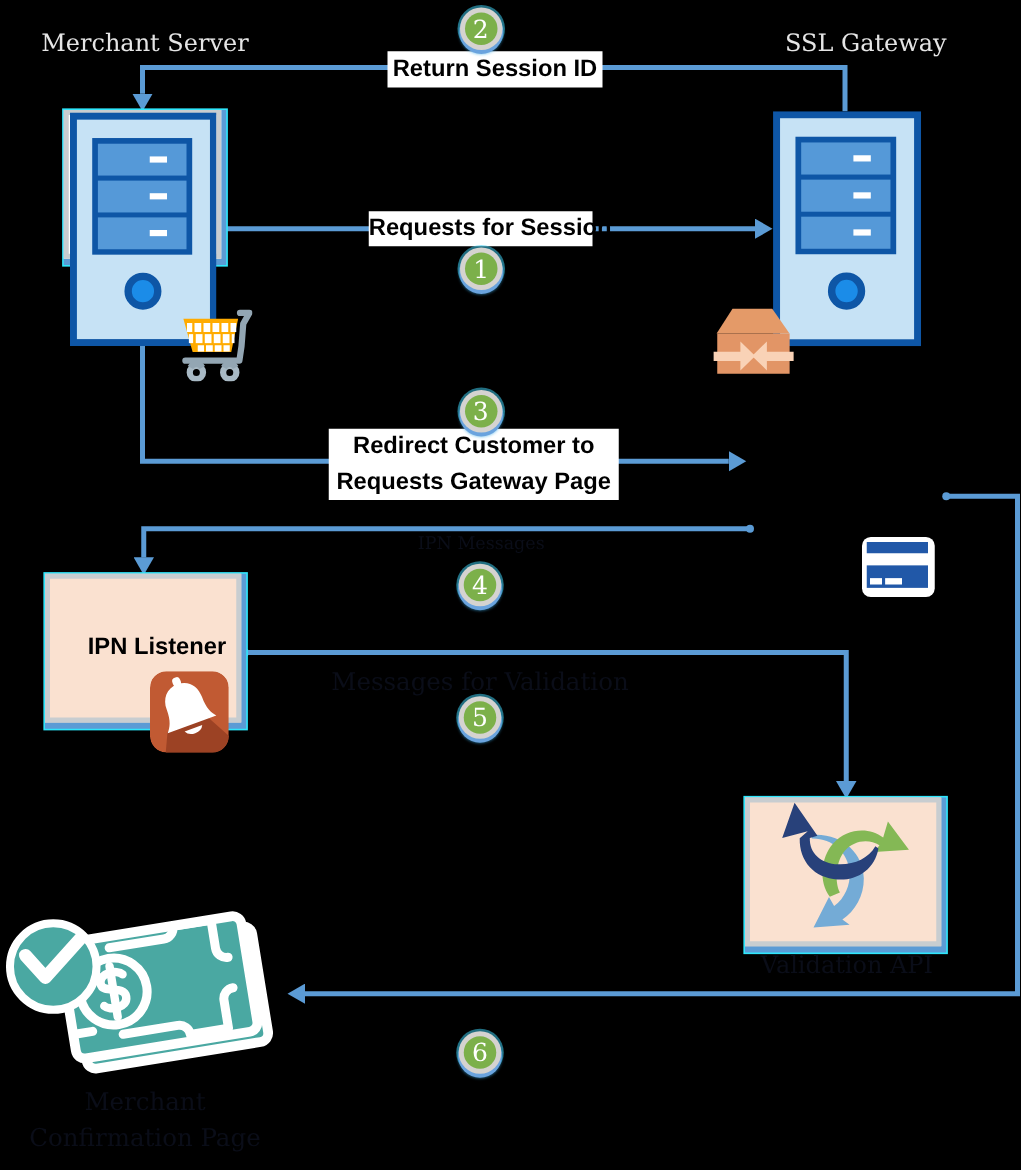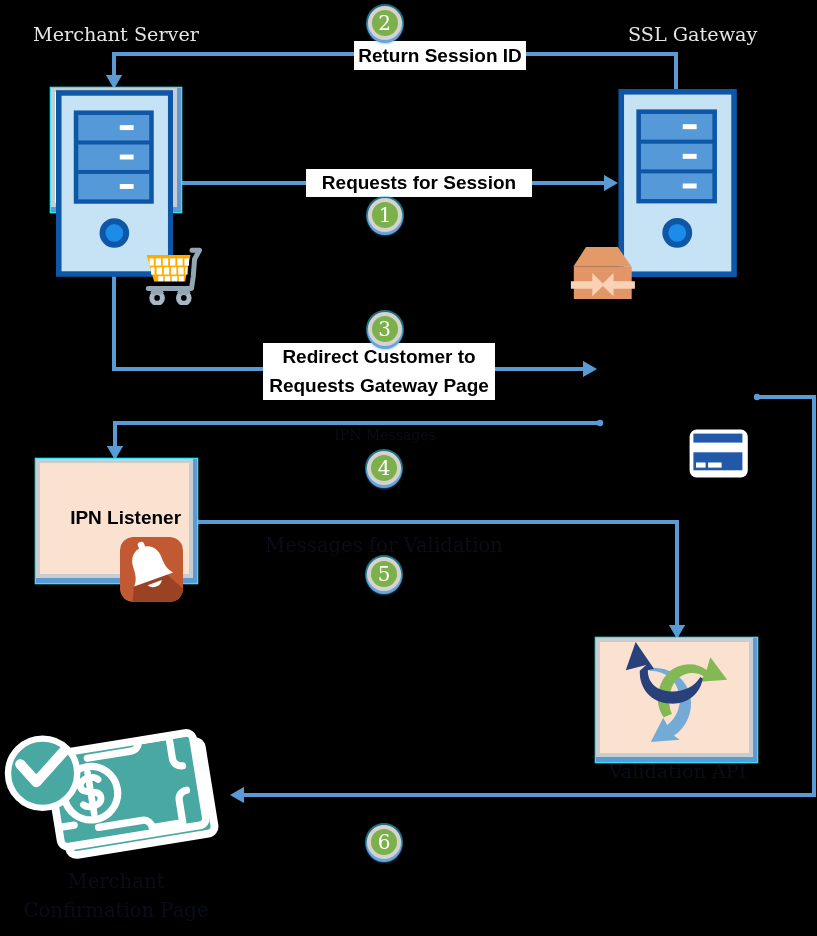--- a/index.html
+++ b/index.html
@@ -227,22 +227,22 @@
       <path d="M95 66 c-3.5 -4.5 -18 -4.5 -18 4.5 c0 8.5 18 3.5 18 13 c0 9 -14.5 9 -18 4.5" fill="none" stroke="#fff" stroke-width="6.5" stroke-linecap="round"></path>
       <line x1="86" y1="58" x2="86" y2="98" stroke="#fff" stroke-width="6.5" stroke-linecap="round"></line>
     </g>
 
     <circle cx="39.2" cy="64.3" r="33.6" fill="#4aa8a2" stroke="#fff" stroke-width="6.2"></circle>
     <path d="M17.6 55.6 L33.1 72.8 L61.0 41.7" fill="none" stroke="#fff" stroke-width="10" stroke-linecap="round" stroke-linejoin="round"></path>
   </svg>
 
   <div class="dlabel" style="left:0px;top:867px;width:232px;line-height:29px;"><div>Merchant</div><div>Confirmation Page</div></div>
 
-  <div class="wlabel" style="left:310px;top:41px;width:172px;height:29px;line-height:29px;margin-left:44px;">Return Session ID</div>
-  <div class="wlabel" style="left:306px;top:169px;width:226px;height:28px;line-height:28px;">Requests for Session</div>
+  <div class="wlabel" style="left:310px;top:41px;width:172px;height:29px;line-height:29px;">Return Session ID</div>
+  <div class="wlabel" style="left:295px;top:169px;width:179px;height:28px;line-height:28px;">Requests for Session</div>
   <div class="wlabel" style="left:263px;top:343px;width:232px;line-height:28.5px;"><div>Redirect Customer to</div><div>Requests Gateway Page</div></div>
   <div class="dlabel" style="left:285px;top:427px;width:200px;font-size:14px;">IPN Messages</div>
   <div class="dlabel" style="left:264px;top:534px;width:240px;">Messages for Validation</div>
 
   <div class="badge" style="left:367.5px;top:5.6px;">
     <div class="ring"></div>
     <div class="core"></div>
     <div class="num">2</div>
   </div>
   <div class="badge" style="left:368px;top:198px;">

